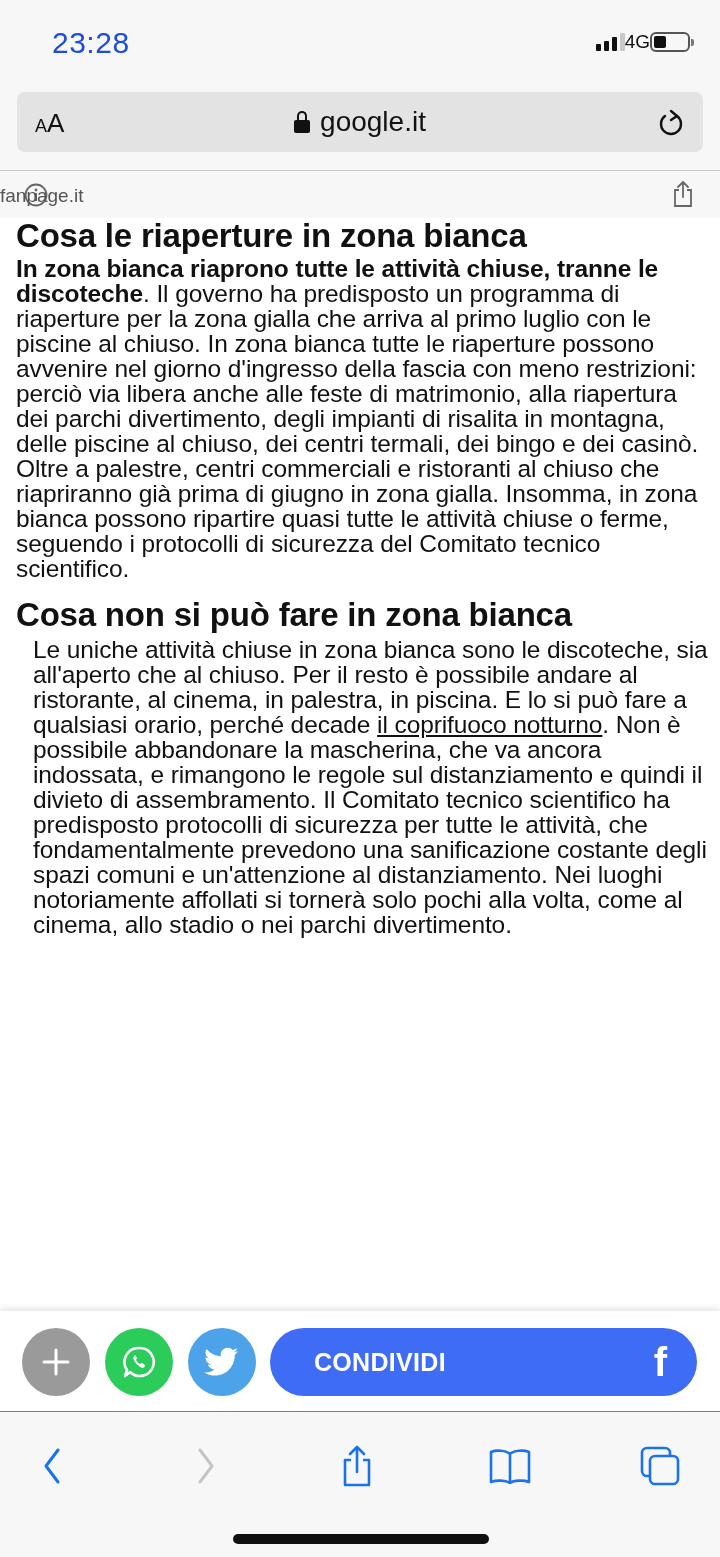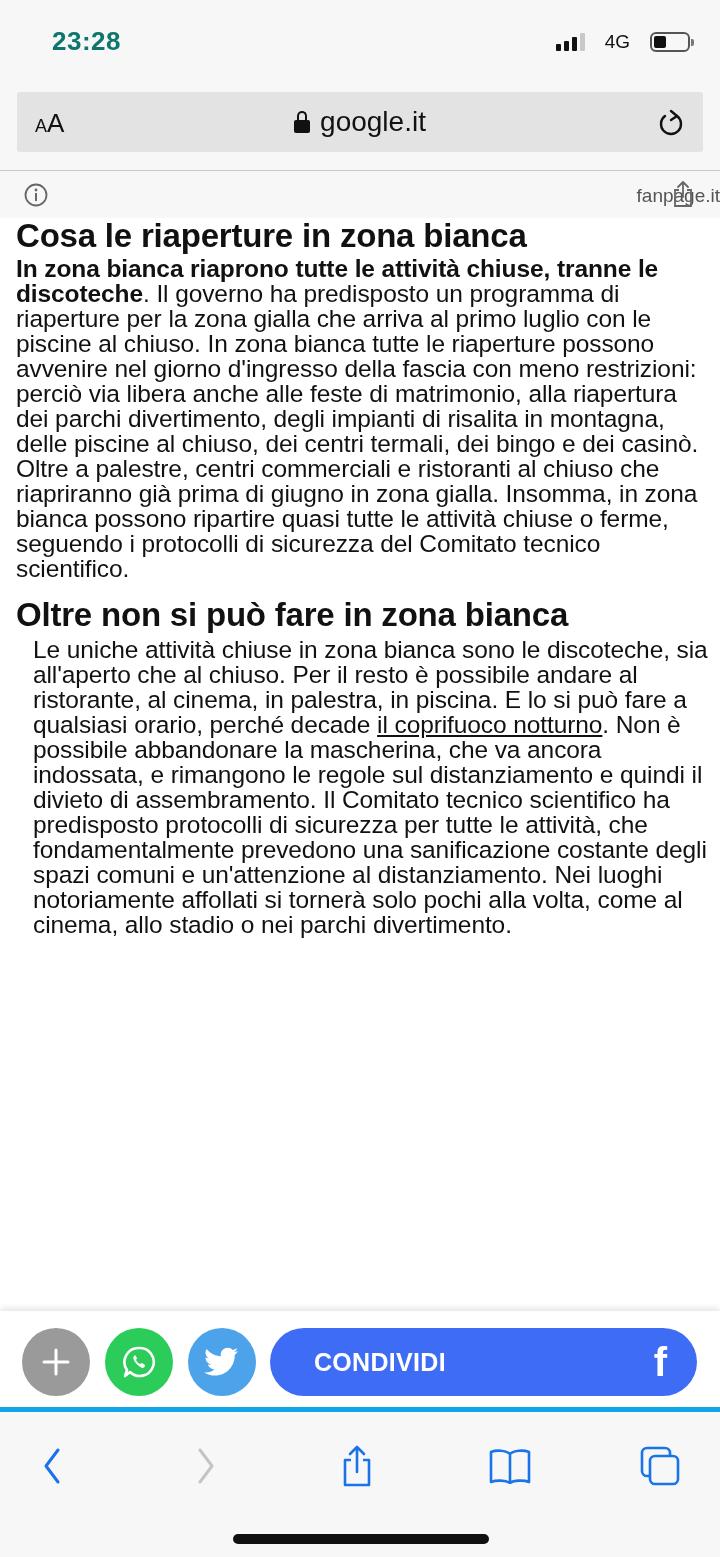--- a/index.html
+++ b/index.html
@@ -1,53 +1,53 @@
 <!DOCTYPE html>
 <html><head>
 <meta charset="utf-8">
 <style>
   * { box-sizing: border-box; margin: 0; padding: 0; }
   html, body { width: 720px; height: 1557px; overflow: hidden; background: #ffffff; }
   body { font-family: "Liberation Sans", sans-serif; color: #111; position: relative; }
 
   .status-bar { position: absolute; top: 0; left: 0; width: 720px; height: 86px; background: #f7f7f7; }
-  .status-time { position: absolute; left: 52px; top: 26px; font-size: 26px; font-weight: bold; letter-spacing: 0.5px; color: #0f766e; }
-  .status-right { position: absolute; right: 30px; top: 31px; display: flex; align-items: center; gap: 20px; }
+  .status-time { position: absolute; left: 52px; top: 26px; font-size: 30px; font-weight: normal; letter-spacing: 0.5px; color: #1d4ed8; }
+  .status-right { position: absolute; right: 30px; top: 31px; display: flex; align-items: center; gap: 0; }
   .signal { display: flex; align-items: flex-end; gap: 3px; height: 18px; }
   .signal span { width: 5px; background: #111; border-radius: 1px; }
   .signal span.dim { background: #c8c8c8; }
   .net { font-size: 19px; color: #111; }
   .battery { width: 40px; height: 20px; border: 2px solid #555; border-radius: 6px; position: relative; padding: 2px; }
   .battery .fill { width: 12px; height: 100%; background: #111; border-radius: 2px; }
   .battery::after { content: ""; position: absolute; right: -6px; top: 5px; width: 3px; height: 7px; background: #777; border-radius: 0 2px 2px 0; }
 
   .url-area { position: absolute; top: 86px; left: 0; width: 720px; height: 84px; background: #f7f7f7; }
-  .url-bar { position: absolute; left: 17px; top: 6px; width: 686px; height: 60px; background: #e3e3e3; border-radius: 3px; }
+  .url-bar { position: absolute; left: 17px; top: 6px; width: 686px; height: 60px; background: #e3e3e3; border-radius: 8px; }
   .aa { position: absolute; left: 18px; top: 16px; font-size: 26px; color: #111; }
   .aa small { font-size: 18px; }
   .url-center { position: absolute; left: 0; right: 0; top: 14px; text-align: center; font-size: 28px; color: #111; display: flex; justify-content: center; align-items: center; gap: 10px; }
   .lock { width: 16px; height: 22px; position: relative; display: inline-block; }
   .lock .shackle { position: absolute; left: 3px; top: 0; width: 10px; height: 11px; border: 2.5px solid #111; border-bottom: none; border-radius: 5px 5px 0 0; }
   .lock .body { position: absolute; left: 0; top: 9px; width: 16px; height: 13px; background: #111; border-radius: 2px; }
   .reload { position: absolute; right: 18px; top: 16px; }
 
   .site-bar { position: absolute; top: 170px; left: 0; width: 720px; height: 48px; background: #f7f7f7; border-top: 1px solid #c9c9c9; }
   .info-icon { position: absolute; left: 24px; top: 12px; }
-  .site-name { position: absolute; left: 0; right: 0; top: 14px; text-align: right; font-size: 19px; color: #555; }
+  .site-name { position: absolute; left: 0; right: 0; top: 14px; text-align: left; font-size: 19px; color: #555; }
   .share-small { position: absolute; right: 26px; top: 9px; }
 
   .article { position: absolute; top: 216px; left: 16px; width: 692px; height: 1095px; overflow: hidden; }
   .article h2 { font-size: 33px; font-weight: bold; line-height: 40px; color: #111; letter-spacing: -0.2px; }
   .article p { font-size: 24.5px; line-height: 25px; color: #111; letter-spacing: -0.1px; }
   .article p b { font-weight: bold; }
   .article .h-second { margin-top: 14px; }
   .article p.p2 { margin-top: 2px; margin-left: 17px; }
   .article a { color: #111; text-decoration: underline; }
 
-  .share-bar { position: absolute; top: 1311px; left: 0; width: 720px; height: 101px; background: #ffffff; box-shadow: 0 -3px 6px rgba(0,0,0,0.10); border-bottom: 5px solid #0ea5e9; }
+  .share-bar { position: absolute; top: 1311px; left: 0; width: 720px; height: 101px; background: #ffffff; box-shadow: 0 -3px 6px rgba(0,0,0,0.10); border-bottom: 1px solid #0ea5e9; }
   .circle-btn { position: absolute; top: 17px; width: 68px; height: 68px; border-radius: 50%; display: flex; align-items: center; justify-content: center; }
   .btn-plus { left: 22px; background: #9a9a9a; }
   .btn-wa { left: 105px; background: #2ccc5a; }
   .btn-tw { left: 188px; background: #4ca3ea; }
   .condividi { position: absolute; left: 270px; top: 17px; width: 427px; height: 68px; border-radius: 34px; background: #3f6cf4; color: #fff; }
   .condividi-label { position: absolute; left: 44px; top: 20px; font-size: 25px; font-weight: bold; letter-spacing: 0.3px; color: #fff; }
   .fb { position: absolute; right: 30px; top: 12px; font-size: 40px; font-weight: bold; color: #fff; font-family: "Liberation Sans", sans-serif; }
 
   .toolbar { position: absolute; top: 1412px; left: 0; width: 720px; height: 145px; background: #f7f7f7; }
   .tb-btn { position: absolute; top: 24px; width: 60px; height: 60px; display: flex; align-items: center; justify-content: center; }
@@ -107,21 +107,21 @@
       <path d="M7 10 H3 V26 H19 V10 H15" fill="none" stroke="#666" stroke-width="1.8"></path>
       <path d="M11 2 V17 M6 7 L11 2 L16 7" fill="none" stroke="#666" stroke-width="1.8" stroke-linecap="round" stroke-linejoin="round"></path>
     </svg>
   </div>
 </div>
 
 <div class="article">
   <h2>Cosa le riaperture in zona bianca</h2>
   <p><b>In zona bianca riaprono tutte le attività chiuse, tranne le discoteche</b><span>. Il governo ha predisposto un programma di riaperture per la zona gialla che arriva al primo luglio con le piscine al chiuso. In zona bianca tutte le riaperture possono avvenire nel giorno d'ingresso della fascia con meno restrizioni: perciò via libera anche alle feste di matrimonio, alla riapertura dei parchi divertimento, degli impianti di risalita in montagna, delle piscine al chiuso, dei centri termali, dei bingo e dei casinò. Oltre a palestre, centri commerciali e ristoranti al chiuso che riapriranno già prima di giugno in zona gialla. Insomma, in zona bianca possono ripartire quasi tutte le attività chiuse o ferme, seguendo i protocolli di sicurezza del Comitato tecnico scientifico.</span></p>
 
-  <h2 class="h-second">Oltre non si può fare in zona bianca</h2>
+  <h2 class="h-second">Cosa non si può fare in zona bianca</h2>
   <p class="p2"><span>Le uniche attività chiuse in zona bianca sono le discoteche, sia all'aperto che al chiuso. Per il resto è possibile andare al ristorante, al cinema, in palestra, in piscina. E lo si può fare a qualsiasi orario, perché decade </span><a>il coprifuoco notturno</a><span>. Non è possibile abbandonare la mascherina, che va ancora indossata, e rimangono le regole sul distanziamento e quindi il divieto di assembramento. Il Comitato tecnico scientifico ha predisposto protocolli di sicurezza per tutte le attività, che fondamentalmente prevedono una sanificazione costante degli spazi comuni e un'attenzione al distanziamento. Nei luoghi notoriamente affollati si tornerà solo pochi alla volta, come al cinema, allo stadio o nei parchi divertimento.</span></p>
 </div>
 
 <div class="share-bar">
   <div class="circle-btn btn-plus">
     <svg width="30" height="30" viewBox="0 0 30 30">
       <path d="M15 3 V27 M3 15 H27" stroke="#fff" stroke-width="3" stroke-linecap="round"></path>
     </svg>
   </div>
   <div class="circle-btn btn-wa">

